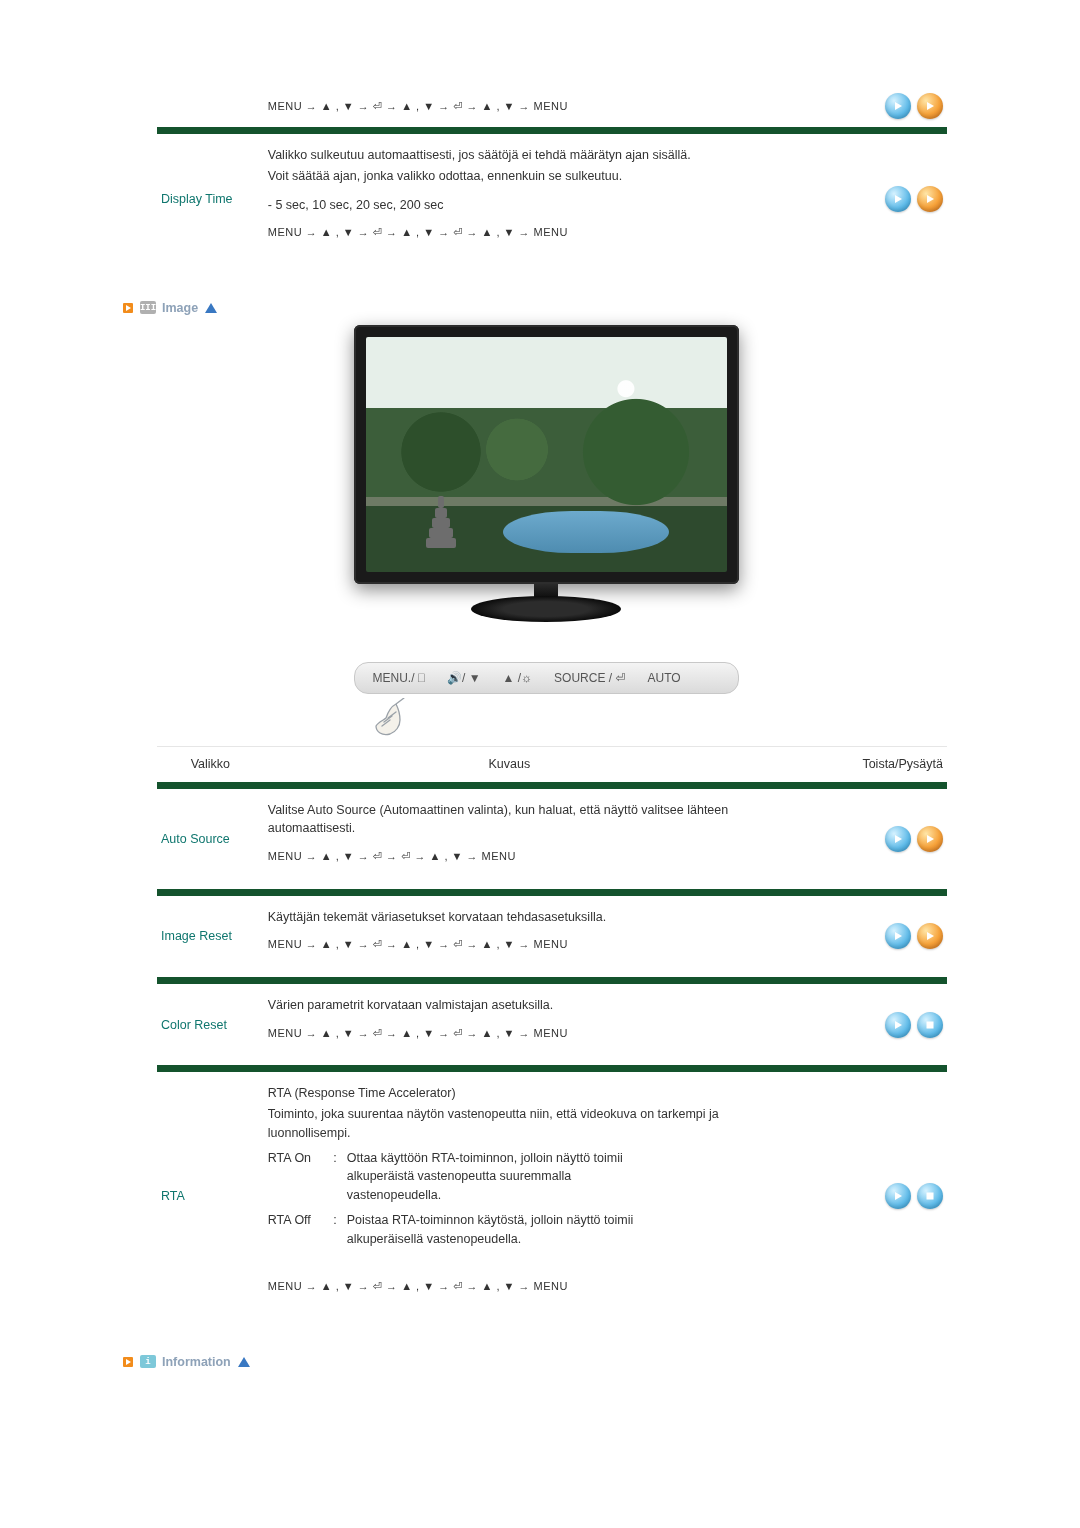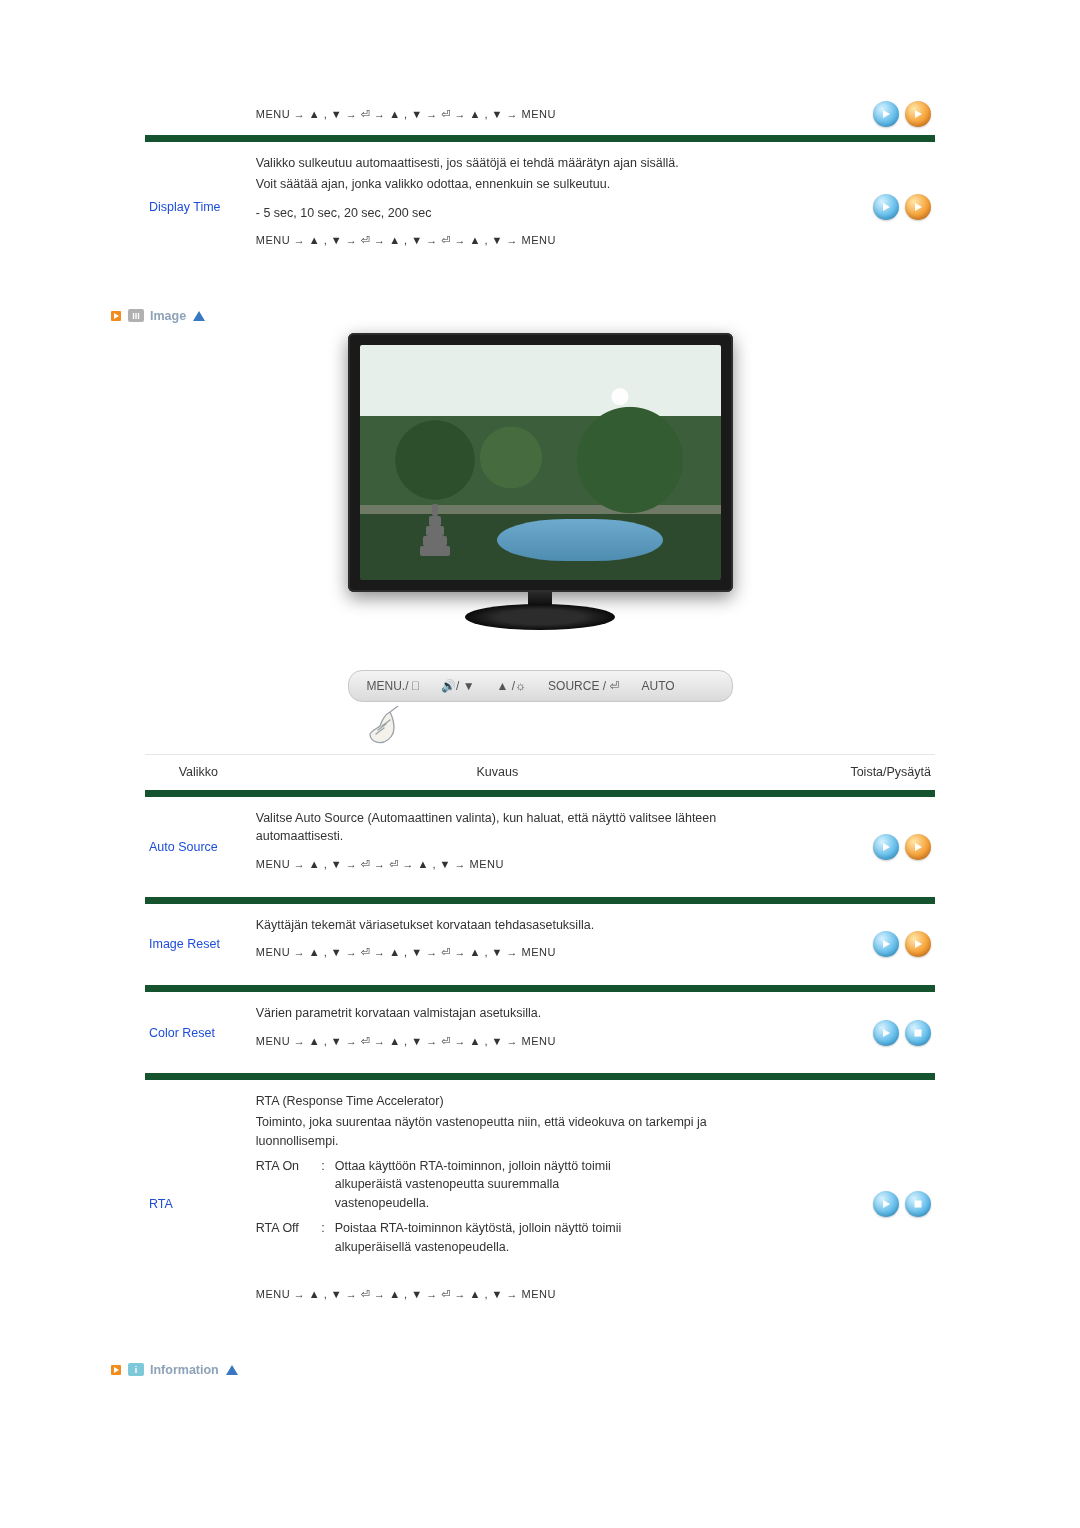--- a/index.html
+++ b/index.html
@@ -1,31 +1,31 @@
 <!DOCTYPE html>
 <html><head>
 <meta charset="utf-8">
 <style>
   * { box-sizing: border-box; }
   body { margin: 0; background: #ffffff; font-family: Verdana, Geneva, sans-serif; font-size: 12.5px; color: #555; }
-  .page { width: 1080px; margin: 8px auto; padding: 85px 0 60px 0; position: relative; }
+  .page { width: 1080px; margin: 0 auto; padding: 85px 0 60px 12px; position: relative; }
   .content { margin-left: 145px; width: 790px; }
   table.grid { width: 100%; border-collapse: collapse; table-layout: fixed; }
   table.grid td { vertical-align: middle; padding: 8px 4px; }
-  td.col-label { width: 100px; color: #1d4ed8; }
+  td.col-label { width: 100px; color: #0f766e; }
   td.col-desc  { width: 460px; color: #333; line-height: 1.5; }
   td.col-play  { width: 180px; text-align: right; }
   .center { text-align: center; }
   .row-sep td { border-top: 7px solid #14532d; }
   .nav-seq { font-size: 11px; color: #333; letter-spacing: 0.5px; line-height: 1.6; }
   .section-heading { display: flex; align-items: center; gap: 6px; margin: 36px 0 10px 110px; font-size: 12.5px; color: #8ea2b8; font-weight: bold; }
   .icon-bullet svg, .icon-square svg, .icon-up svg { display: block; }
   .icon-square-setup { background:#b0b0b0; width:16px; height:13px; border-radius:2px; display:flex; align-items:center; justify-content:center;}
   .icon-square-info  { background:#7dc8d9; width:16px; height:13px; border-radius:2px; display:flex; align-items:center; justify-content:center;}
-  .icon-square-setup span, .icon-square-info span{ color:#fff; font-size:9px; font-weight:bold; font-family: Liberation Sans, sans-serif;}
+  .icon-square-setup span, .icon-square-info span{ color:#fff; font-size:9px; font-weight:bold; font-family: Liberation Mono, monospace;}
   .play-pair { display:inline-flex; gap:6px; align-items:center; justify-content:center; }
   .circ-btn { width:26px; height:26px; border-radius:50%; display:inline-flex; align-items:center; justify-content:center; box-shadow: inset 0 -2px 4px rgba(0,0,0,0.15), 0 1px 2px rgba(0,0,0,0.2); cursor:pointer; }
   .circ-play1 { background: radial-gradient(circle at 35% 30%, #d6f2ff, #5fbbe9 60%, #2d8ec3); }
   .circ-play2 { background: radial-gradient(circle at 35% 30%, #ffe6a8, #f6a23a 55%, #c96a17); }
   .circ-stop  { background: radial-gradient(circle at 35% 30%, #d6f2ff, #5fbbe9 60%, #2d8ec3); }
   .circ-btn svg { display:block; }
   .monitor-wrap { width: 385px; margin: 0 auto 40px auto; }
   .monitor { background:#1a1a1a; border-radius:6px; padding:12px; box-shadow: 0 6px 18px rgba(0,0,0,0.45), inset 0 0 0 2px #2d2d2d; position:relative; }
   .screen { width:100%; height:235px; background:
       radial-gradient(circle at 72% 22%, rgba(255,255,255,0.95) 0 8px, transparent 9px),

